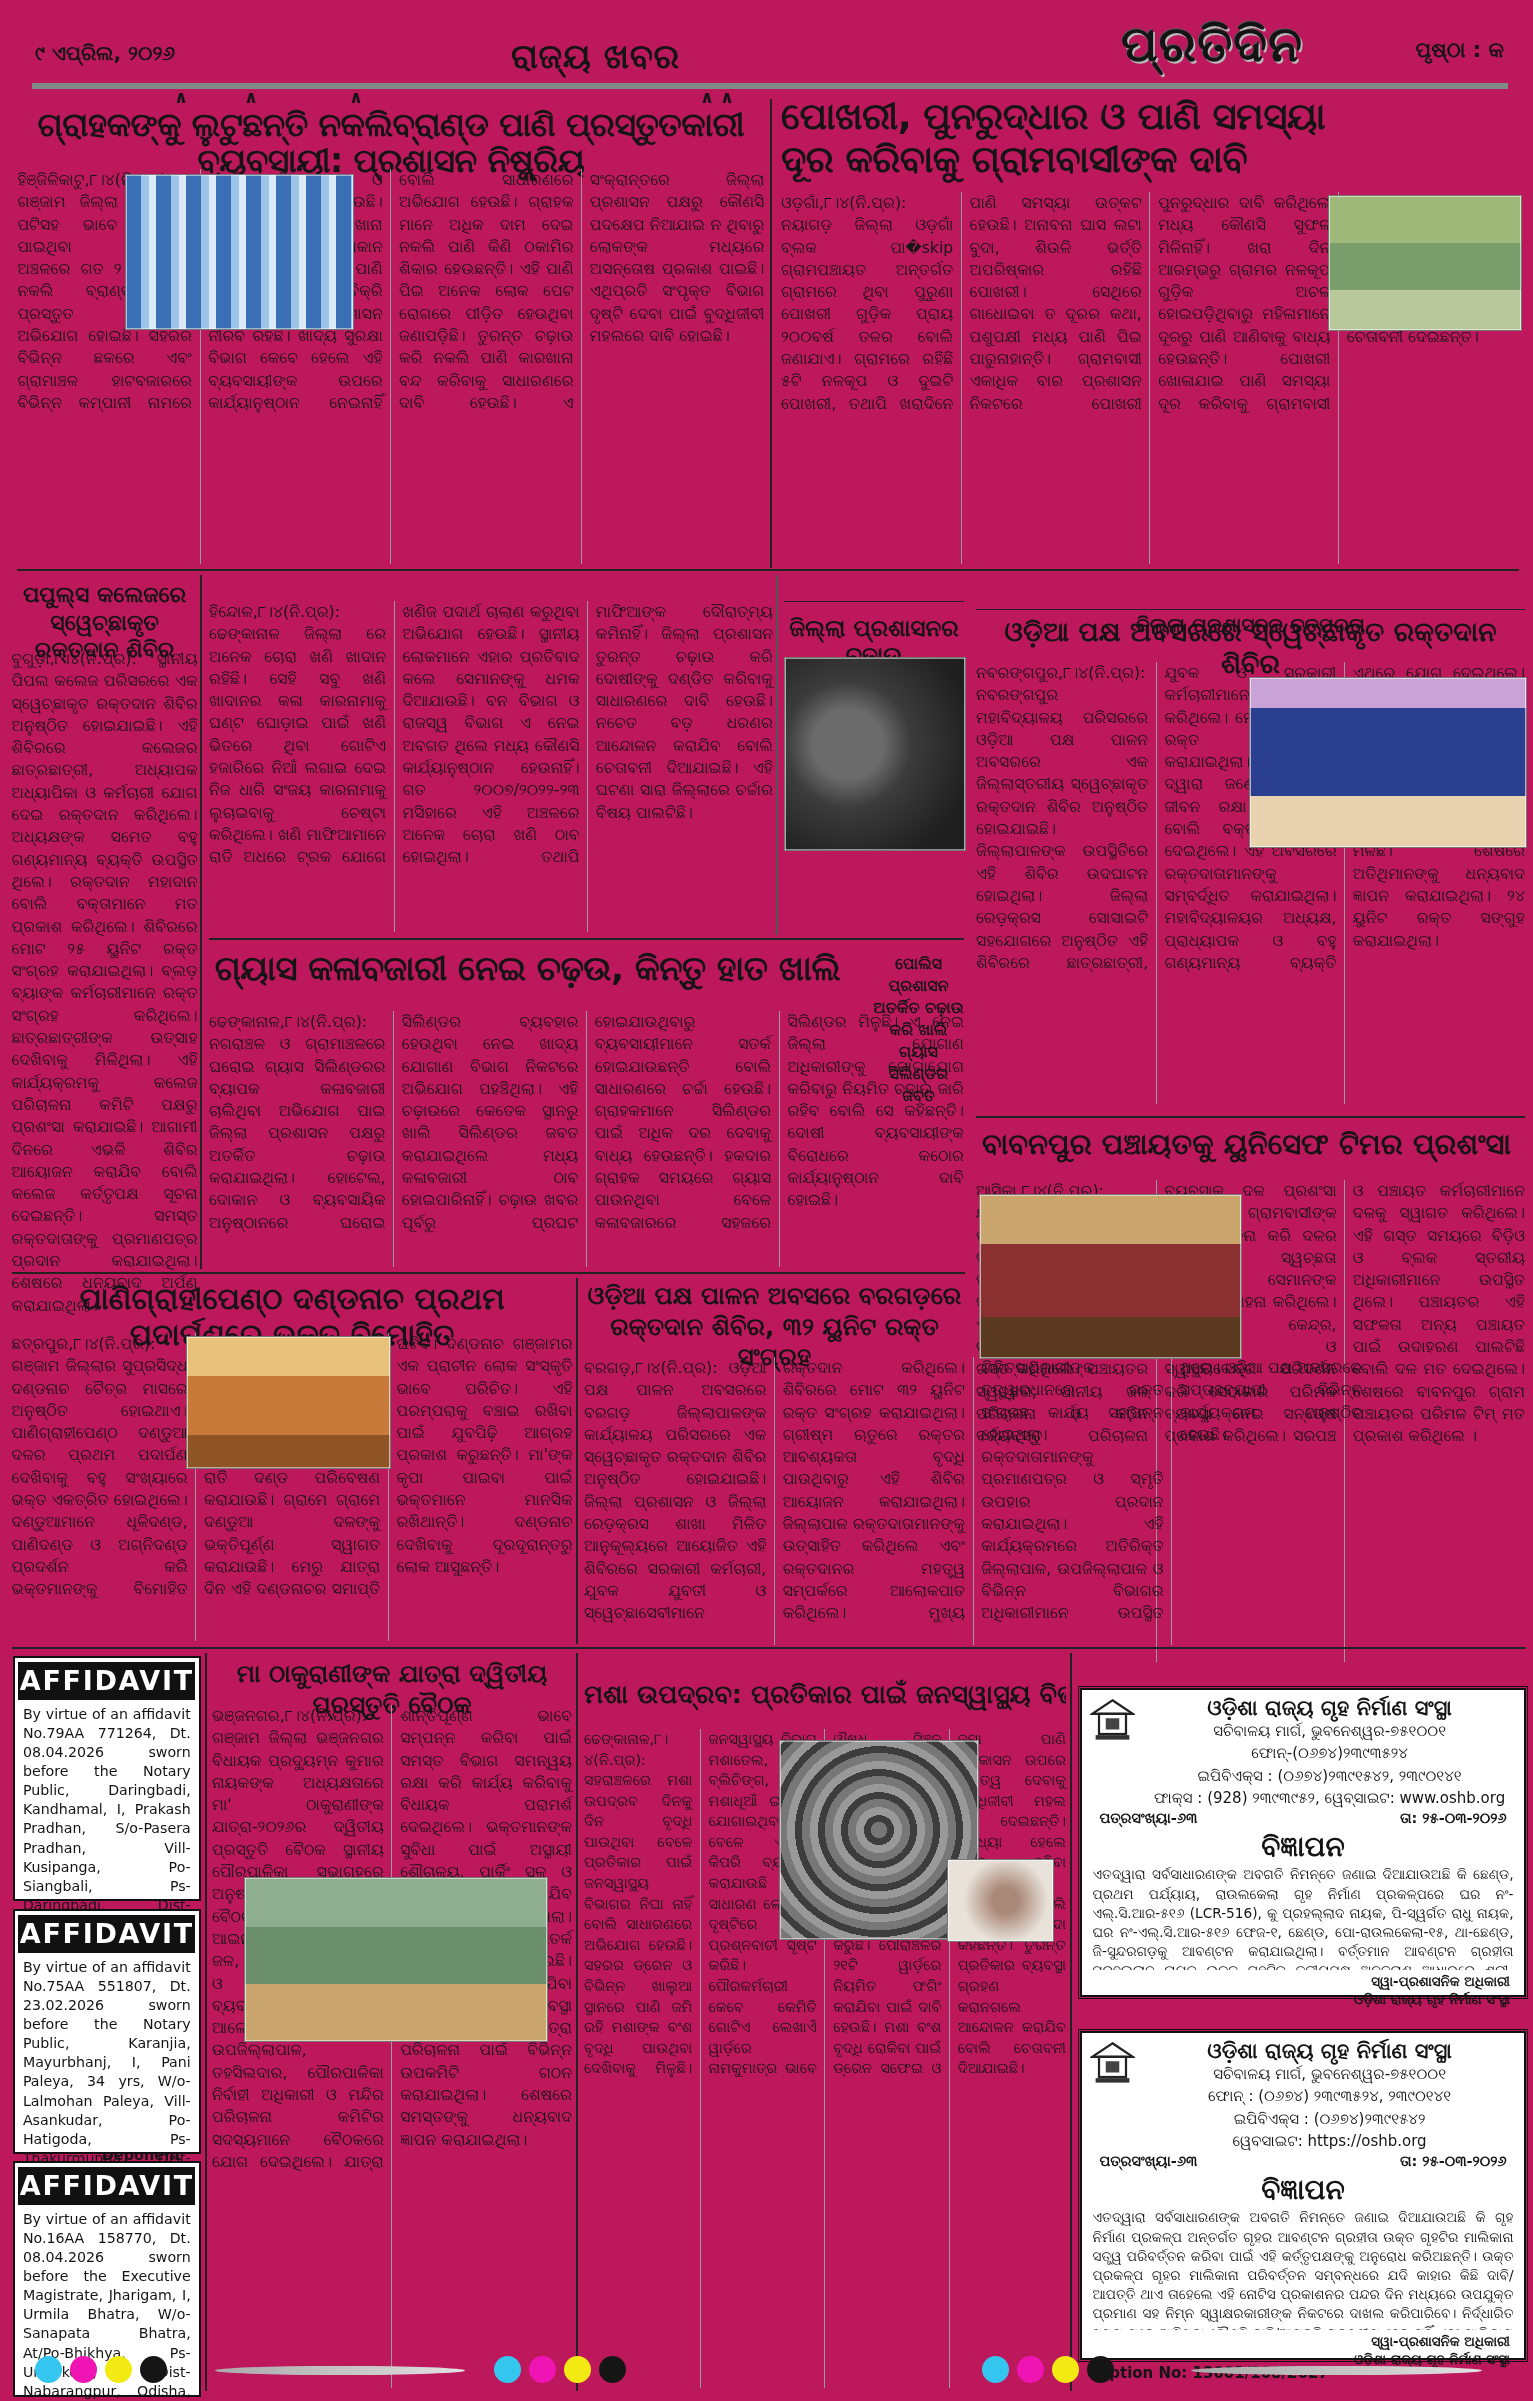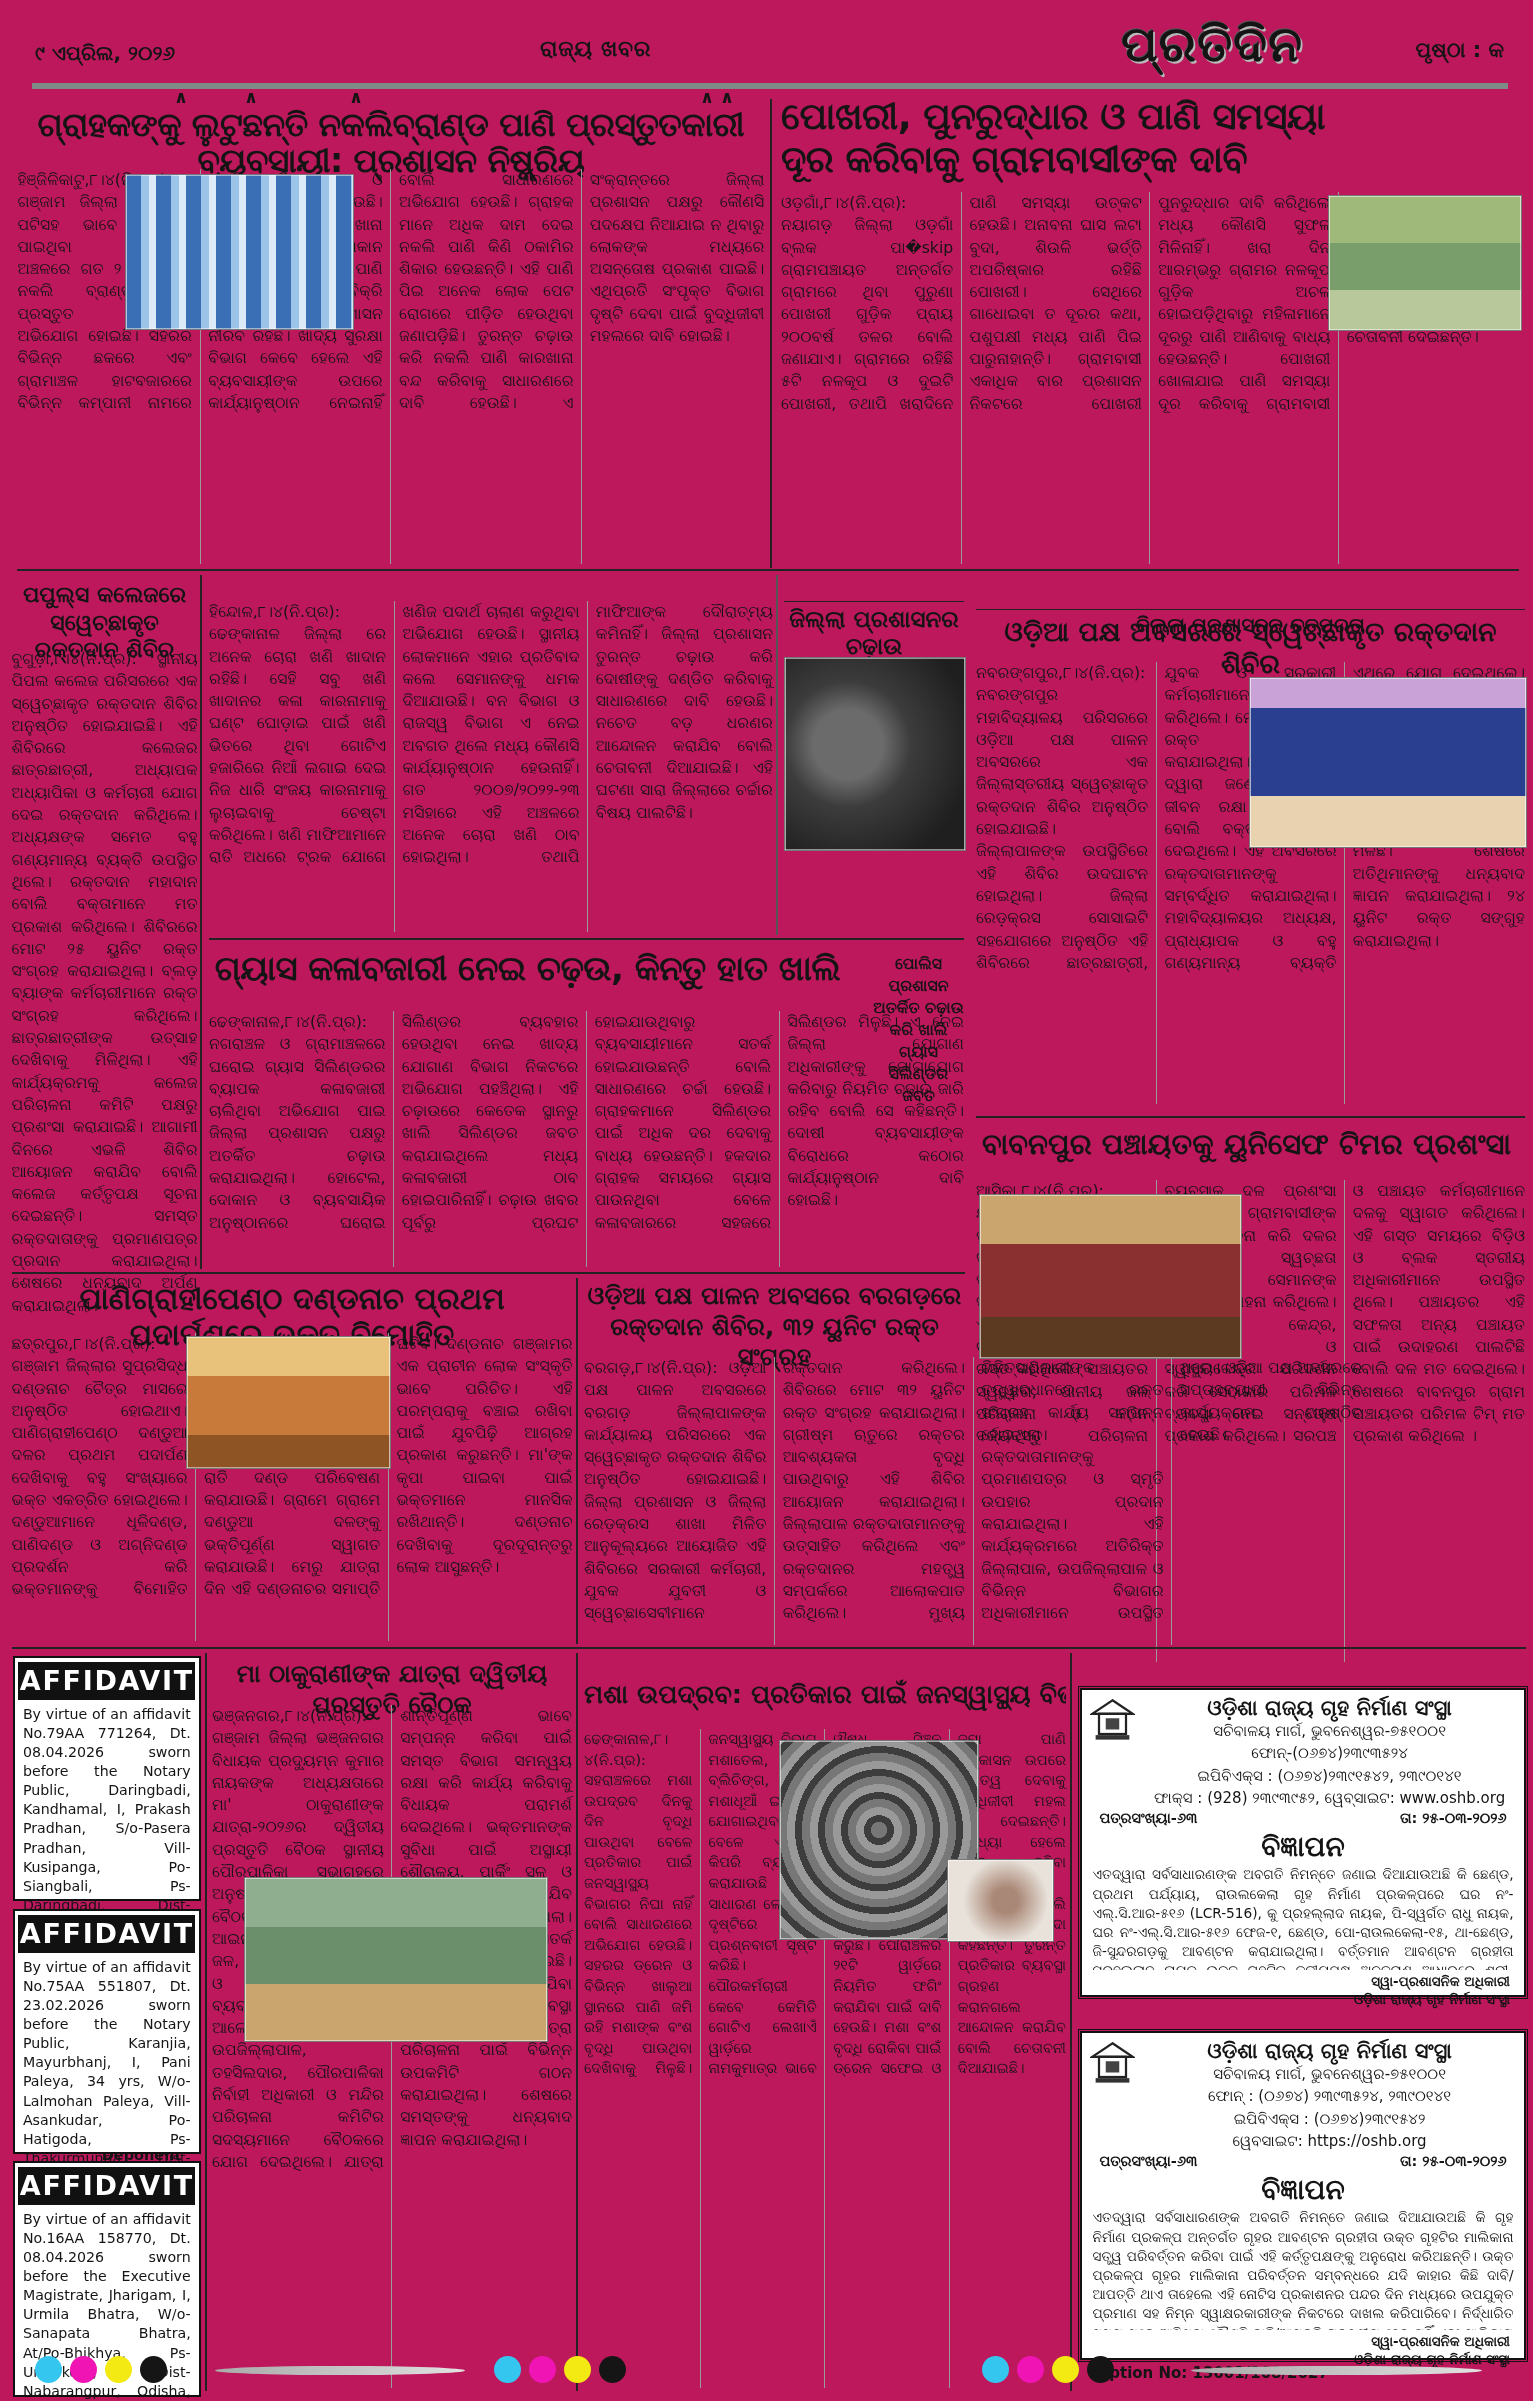--- a/index.html
+++ b/index.html
@@ -3,21 +3,21 @@
 <meta charset="utf-8">
 <style>
   html,body{margin:0;padding:0;background:#d9d9d9;}
   .page{position:relative;width:1533px;height:2401px;background:#be185d;overflow:hidden;
         font-family:"DejaVu Sans",sans-serif;color:#141414;}
   .abs{position:absolute;}
   .rule-h{position:absolute;background:#222;height:1.7px;}
   .rule-v{position:absolute;background:#222;width:1.7px;}
   .masthead-rule{position:absolute;background:#7e8b86;height:6.4px;}
   .date{font-size:20px;font-weight:bold;}
-  .section{font-size:22px;font-weight:bold;letter-spacing:0.6px;}
+  .section{font-size:34px;font-weight:bold;letter-spacing:0.6px;}
   .logo{font-size:49px;font-weight:900;letter-spacing:1.2px;text-shadow:1.7px 1.7px 0 #b9b9b9, -0.6px -0.6px 0 #555;}
   .pageno{font-size:21px;font-weight:bold;}
   .headline-xl{font-weight:bold;font-size:37px;line-height:1.15;letter-spacing:-0.6px;}
   .headline-lg{font-weight:bold;font-size:33px;line-height:1.1;text-align:center;letter-spacing:-0.6px;}
   .headline-md{font-weight:bold;font-size:27px;line-height:1.2;text-align:center;}
   .headline-sm{font-weight:bold;font-size:22px;line-height:1.25;text-align:center;}
   .kicker{font-weight:bold;font-size:20px;text-align:center;}
   .body-text{font-size:15.7px;line-height:1.42;text-align:justify;column-gap:16.3px;column-rule:0.6px solid #9a9a9a;}
   .cols-2{column-count:2;} .cols-3{column-count:3;} .cols-4{column-count:4;}
   .photo{position:absolute;border:0.6px solid #777;box-shadow:0 0 0 0.6px #fff inset;}
@@ -31,21 +31,21 @@
   .adline{font-size:15px;text-align:center;line-height:1.5;}
   .adrow{display:flex;justify-content:space-between;font-size:14.5px;font-weight:bold;padding:0 17.4px;}
   .adtitle{font-weight:900;font-size:28px;text-align:center;margin:3.5px 0 1.2px 0;}
   .adbody{font-size:13.7px;line-height:1.4;text-align:justify;padding:0 10.5px;}
   .adsign{font-size:13.4px;font-weight:bold;text-align:right;padding:2.3px 14px 0 0;line-height:1.35;}
   .caption-no{font-size:15px;font-weight:bold;padding:3.5px 0 0 8.1px;}
   .dot{display:inline-block;width:27px;height:27px;border-radius:50%;margin-right:8.1px;vertical-align:middle;}
   .dot-c{background:#35c6f0;} .dot-m{background:#f014b4;} .dot-y{background:#f2ea12;} .dot-k{background:#151515;}
   .sliver{position:absolute;height:9.3px;background:linear-gradient(90deg,#aaa,#c9c9c9 60%,#e2e2e2);border-radius:50%;}
   .caret{font-size:17.4px;font-weight:bold;letter-spacing:0;}
-  .subhead-box{font-weight:bold;font-size:23px;text-align:center;border-top:1.7px solid #222;padding-top:4px;}
+  .subhead-box{font-weight:bold;font-size:23px;text-align:center;border-top:1.7px solid #222;padding-top:13px;}
 </style>
 </head>
 <body>
 
 <div class="page">
 
   <div class="abs date" style="left:35px;top:41px;">୯ ଏପ୍ରିଲ, ୨୦୨୬</div>
   <div class="abs section" style="left:0;top:36px;width:1191px;text-align:center;">ରାଜ୍ୟ ଖବର</div>
   <div class="abs logo" style="left:1121px;top:16.3px;">ପ୍ରତିଦିନ</div>
   <div class="abs pageno" style="right:29px;top:38px;">ପୃଷ୍ଠା : କ</div>

